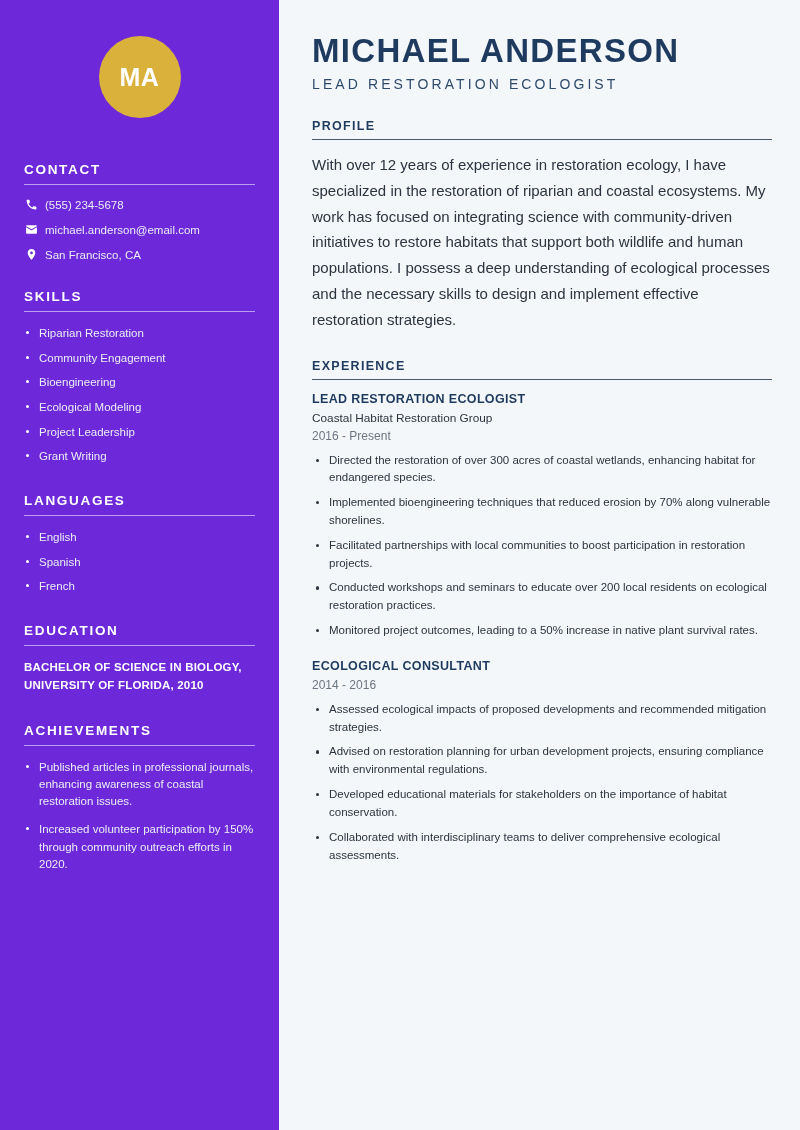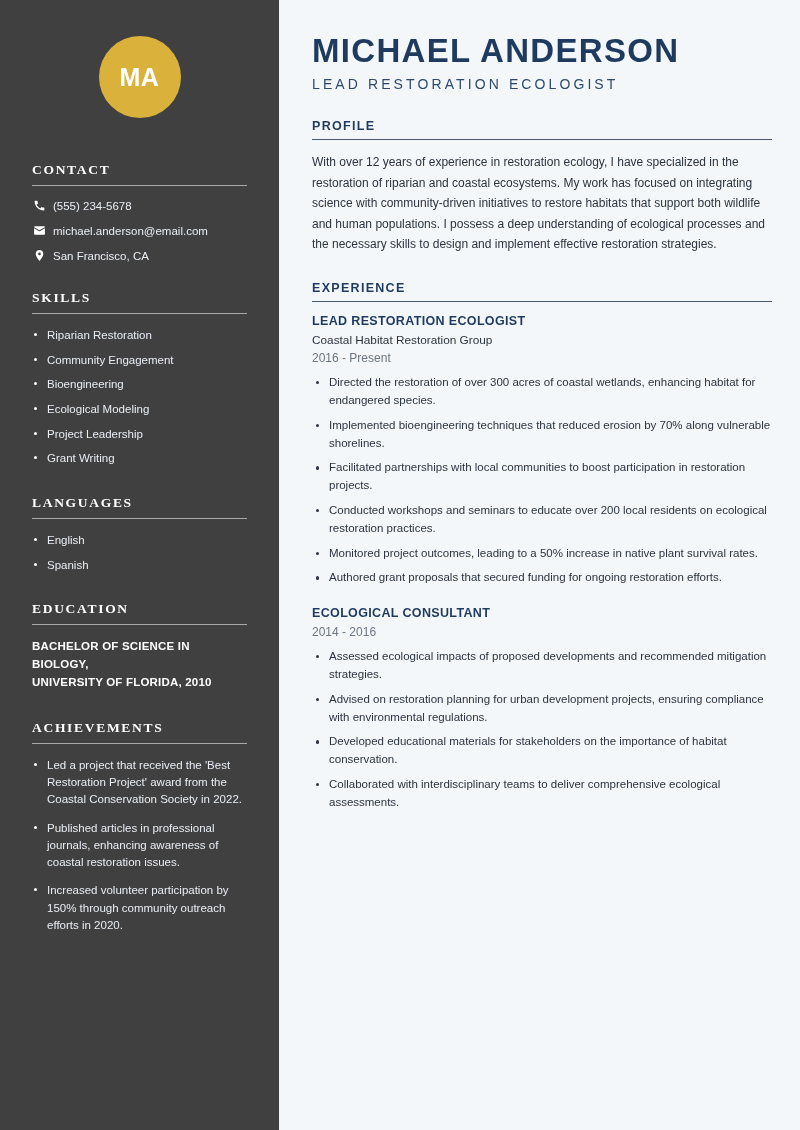--- a/index.html
+++ b/index.html
@@ -22,23 +22,23 @@
     height: 1130px;
     background: #f4f7f9;
     display: flex;
     align-items: stretch;
   }
 
   
   .sidebar {
     width: 279px;
     flex: 0 0 279px;
-    background: #404040;
-    color: #ffffff;
-    padding: 0 32px;
+    background: #6d28d9;
+    color: #ffffff;
+    padding: 0 24px;
     position: relative;
   }
 
   .avatar-wrap {
     display: flex;
     justify-content: center;
     padding-top: 36px;
     padding-bottom: 44px;
   }
 
@@ -57,21 +57,20 @@
   }
 
   .side-section { margin-bottom: 28px; }
 
   .side-heading {
     font-size: 13.5px;
     font-weight: bold;
     letter-spacing: 1.7px;
     color: #ffffff;
     padding-bottom: 7px;
-    font-family: Liberation Serif, serif;
   }
 
   .side-rule {
     height: 1px;
     background: rgba(255,255,255,0.55);
     margin-bottom: 13px;
   }
 
   .contact-row {
     display: flex;
@@ -155,21 +154,21 @@
     padding-bottom: 6px;
   }
 
   .main-rule {
     height: 1px;
     background: #4a5a6e;
     margin-bottom: 12px;
   }
 
   .profile-text {
-    font-size: 12px;
+    font-size: 15px;
     line-height: 1.72;
     color: #2b3440;
     margin-bottom: 26px;
   }
 
   .exp-entry { margin-bottom: 19px; }
 
   .exp-role {
     font-size: 12.5px;
     font-weight: bold;
@@ -268,35 +267,35 @@
         <li>Grant Writing</li>
       </ul>
     </section>
 
     <section class="side-section">
       <div class="side-heading">LANGUAGES</div>
       <div class="side-rule"></div>
       <ul class="side-list">
         <li>English</li>
         <li>Spanish</li>
+        <li>French</li>
       </ul>
     </section>
 
     <section class="side-section">
       <div class="side-heading">EDUCATION</div>
       <div class="side-rule"></div>
       <div class="edu-line">BACHELOR OF SCIENCE IN BIOLOGY,</div>
       <div class="edu-line">UNIVERSITY OF FLORIDA, 2010</div>
     </section>
 
     <section class="side-section">
       <div class="side-heading">ACHIEVEMENTS</div>
       <div class="side-rule"></div>
       <ul class="side-list ach-list">
-        <li>Led a project that received the 'Best Restoration Project' award from the Coastal Conservation Society in 2022.</li>
         <li>Published articles in professional journals, enhancing awareness of coastal restoration issues.</li>
         <li>Increased volunteer participation by 150% through community outreach efforts in 2020.</li>
       </ul>
     </section>
 
   </aside>
 
   <main class="main">
 
     <h1 class="name">MICHAEL ANDERSON</h1>
@@ -315,21 +314,20 @@
       <div class="exp-entry">
         <div class="exp-role">LEAD RESTORATION ECOLOGIST</div>
         <div class="exp-company">Coastal Habitat Restoration Group</div>
         <div class="exp-dates">2016 - Present</div>
         <ul class="exp-list">
           <li>Directed the restoration of over 300 acres of coastal wetlands, enhancing habitat for endangered species.</li>
           <li>Implemented bioengineering techniques that reduced erosion by 70% along vulnerable shorelines.</li>
           <li>Facilitated partnerships with local communities to boost participation in restoration projects.</li>
           <li>Conducted workshops and seminars to educate over 200 local residents on ecological restoration practices.</li>
           <li>Monitored project outcomes, leading to a 50% increase in native plant survival rates.</li>
-          <li>Authored grant proposals that secured funding for ongoing restoration efforts.</li>
         </ul>
       </div>
 
       <div class="exp-entry">
         <div class="exp-role">ECOLOGICAL CONSULTANT</div>
         <div class="exp-dates">2014 - 2016</div>
         <ul class="exp-list">
           <li>Assessed ecological impacts of proposed developments and recommended mitigation strategies.</li>
           <li>Advised on restoration planning for urban development projects, ensuring compliance with environmental regulations.</li>
           <li>Developed educational materials for stakeholders on the importance of habitat conservation.</li>

